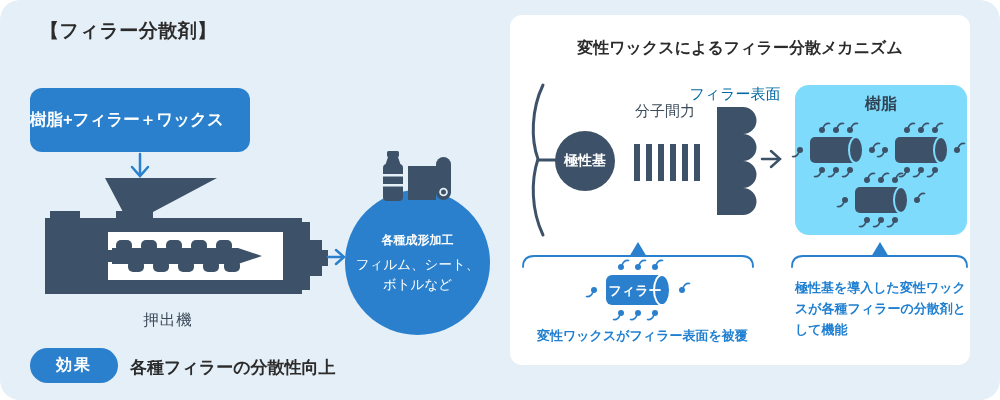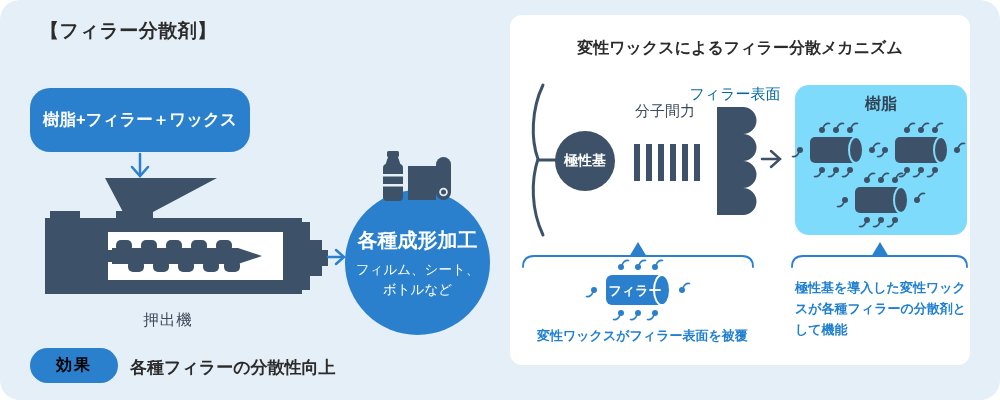--- a/index.html
+++ b/index.html
@@ -1,29 +1,29 @@
 <!DOCTYPE html>
 <html><head>
 <meta charset="utf-8">
 <style>
   html,body{margin:0;padding:0;background:#ffffff;font-family:"Liberation Sans","DejaVu Sans",sans-serif;}
   .canvas{position:relative;width:1000px;height:400px;background:#e5eff7;border-radius:20px;overflow:hidden;}
   .abs{position:absolute;}
   
   .main-title{left:40px;top:18px;font-size:19px;font-weight:bold;color:#2b2b2b;letter-spacing:.5px;}
   .sub-title{left:40px;top:48px;font-size:13px;color:#3b3b3b;}
-  .mixture-box{left:30px;top:88px;width:220px;height:64px;background:#2a80cc;border-radius:20px;
-      display:flex;align-items:center;justify-content:center;color:#fff;font-weight:bold;font-size:16.5px;}
+  .mixture-box{left:30px;top:88px;width:220px;height:64px;background:#2a80cc;border-radius:12px;
+      display:flex;align-items:center;justify-content:flex-start;color:#fff;font-weight:bold;font-size:16.5px;}
   .extruder-label{left:118px;top:310px;width:100px;text-align:center;font-size:15.5px;color:#3d4a59;font-weight:500;letter-spacing:1px;}
   .process-circle{left:345px;top:190px;width:145px;height:145px;border-radius:50%;background:#2a80cc;
       display:flex;flex-direction:column;align-items:center;justify-content:center;text-align:center;padding-top:2px;box-sizing:border-box;}
-  .circle-title{color:#ffffff;font-weight:bold;font-size:20px;margin-bottom:6px;}
+  .circle-title{color:#ffffff;font-weight:bold;font-size:12px;margin-bottom:6px;}
   .circle-sub{color:#ffffff;font-size:13.5px;line-height:1.5;}
   .effect-pill{left:30px;top:348px;width:88px;height:35px;border-radius:18px;background:#2a80cc;
-      display:flex;align-items:center;justify-content:center;color:#000000;font-weight:bold;font-size:16px;letter-spacing:2px;}
+      display:flex;align-items:center;justify-content:center;color:#ffffff;font-weight:bold;font-size:16px;letter-spacing:2px;}
   .effect-text{left:130px;top:356px;font-size:17px;font-weight:bold;color:#2b2b2b;}
   
   .right-card{left:510px;top:15px;width:460px;height:350px;background:#ffffff;border-radius:12px;}
   .mech-title{left:510px;top:38px;width:460px;text-align:center;font-size:16px;font-weight:bold;color:#2b2b2b;}
   .resin-box{left:795px;top:85px;width:172px;height:150px;background:#7edbfb;border-radius:14px;}
   .polar-label{left:556px;top:152px;width:58px;text-align:center;color:#ffffff;font-weight:bold;font-size:14px;}
   .force-label{left:617px;top:102px;width:96px;text-align:center;font-size:15px;color:#3b4a59;font-weight:500;}
   .surface-label{left:683px;top:85px;width:104px;text-align:center;font-size:15px;color:#0369a1;font-weight:500;}
   .resin-label{left:845px;top:94px;width:72px;text-align:center;font-size:16px;font-weight:bold;color:#304254;}
   .filler-label{left:606px;top:282px;width:58px;text-align:center;color:#ffffff;font-weight:bold;font-size:13px;}

